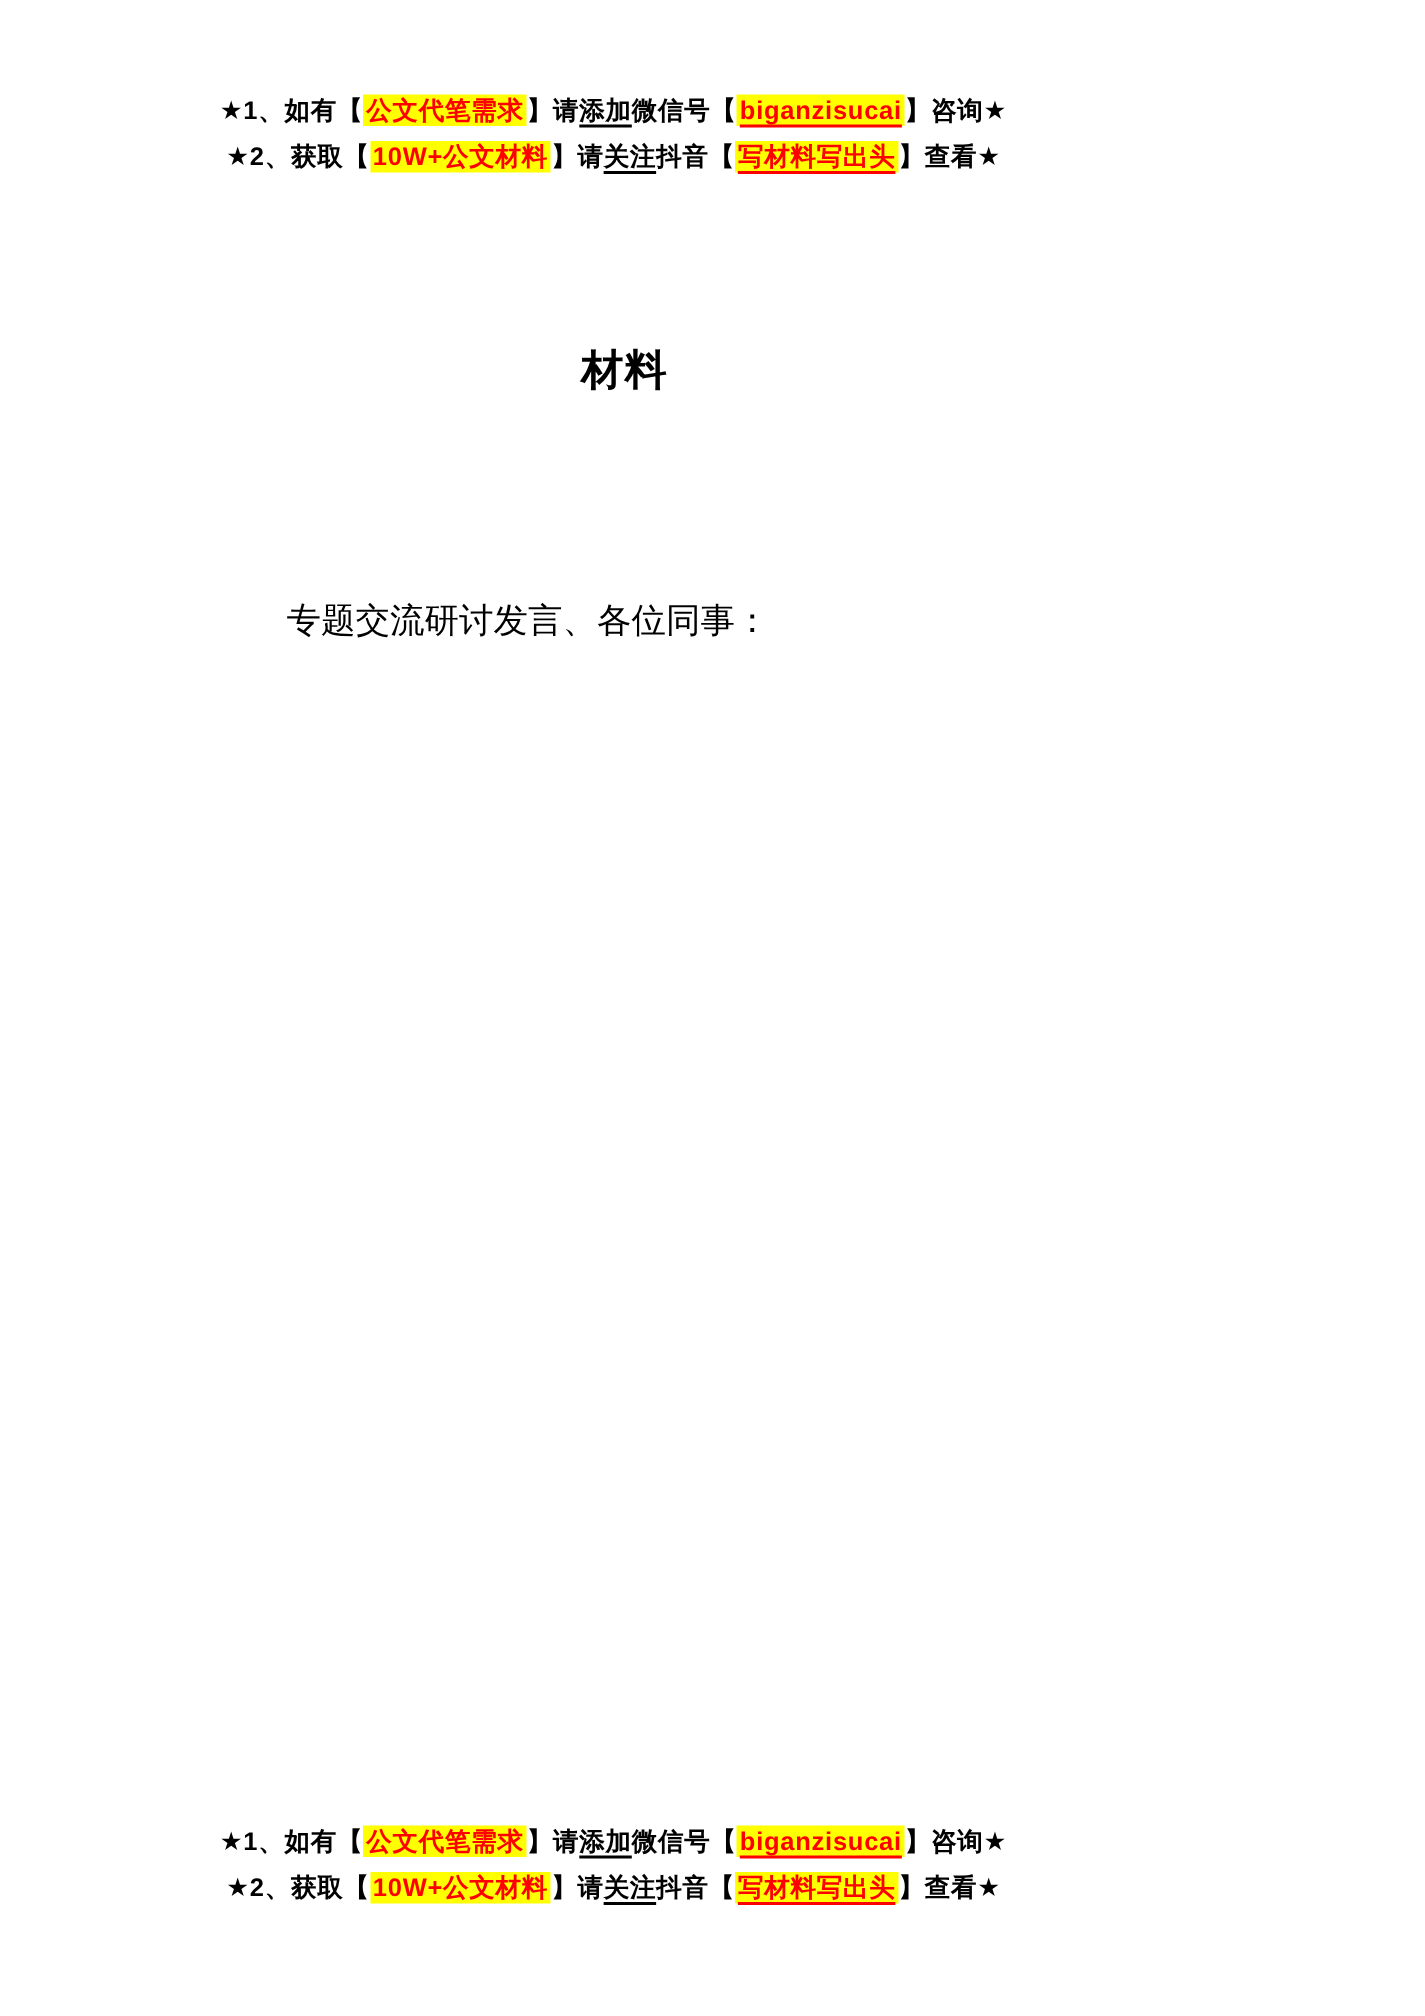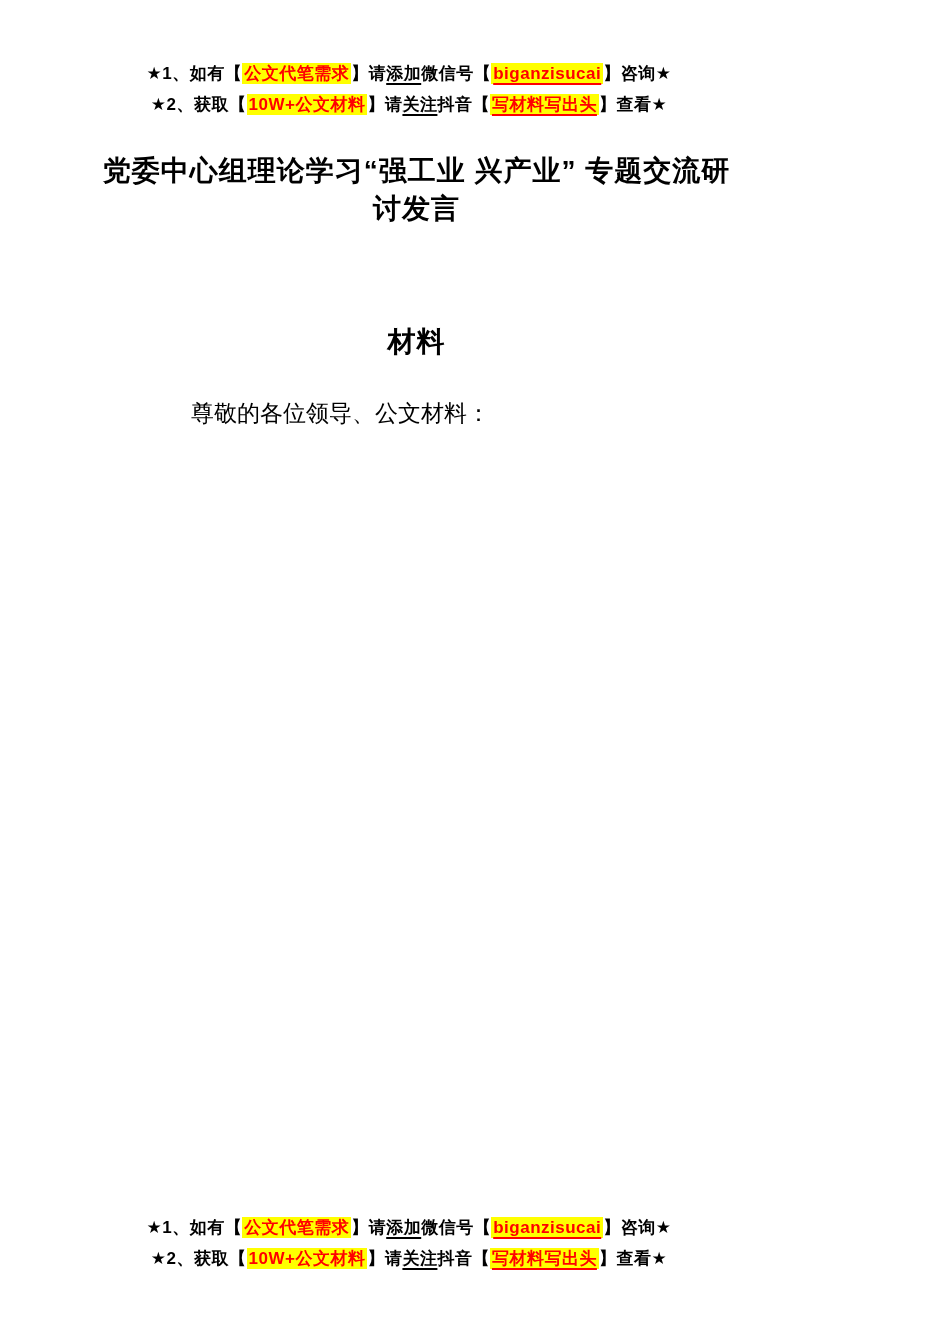--- a/index.html
+++ b/index.html
@@ -56,21 +56,21 @@
   .title {
     position: absolute;
     top: 152px;
     left: 100px;
     right: 85px;
     text-align: center;
     font-size: 28px;
     font-weight: 700;
     letter-spacing: 1px;
   }
-  .title-line2 { margin-top: 95px; }
+  .title-line2 { margin-top: 76px; }
 
   
   .content {
     position: absolute;
     top: 388px;
     left: 145px;
     width: 676px;
     font-size: 23px;
     line-height: 50px;
     text-align: justify;
@@ -86,26 +86,25 @@
   <div class="promo promo-top">
     <div class="promo-line">
       <span>★1、如有【</span><span class="hl">公文代笔需求</span><span>】请</span><span class="ul-black">添加</span><span>微信号【</span><span class="hl hl-ul">biganzisucai</span><span>】咨询★</span>
     </div>
     <div class="promo-line">
       <span>★2、获取【</span><span class="hl">10W+公文材料</span><span>】请</span><span class="ul-black">关注</span><span>抖音【</span><span class="hl hl-ul">写材料写出头</span><span>】查看★</span>
     </div>
   </div>
 
   <div class="title">
-    <div class="title-line">党委中心组理论学习“强工业 兴产业” 专题交流研讨发言</div>
     <div class="title-line title-line2">材料</div>
   </div>
 
   <div class="content">
-    <p class="para">尊敬的各位领导、公文材料：</p>
+    <p class="para">专题交流研讨发言、各位同事：</p>
   </div>
 
   <div class="promo promo-bottom">
     <div class="promo-line">
       <span>★1、如有【</span><span class="hl">公文代笔需求</span><span>】请</span><span class="ul-black">添加</span><span>微信号【</span><span class="hl hl-ul">biganzisucai</span><span>】咨询★</span>
     </div>
     <div class="promo-line">
       <span>★2、获取【</span><span class="hl">10W+公文材料</span><span>】请</span><span class="ul-black">关注</span><span>抖音【</span><span class="hl hl-ul">写材料写出头</span><span>】查看★</span>
     </div>
   </div>

